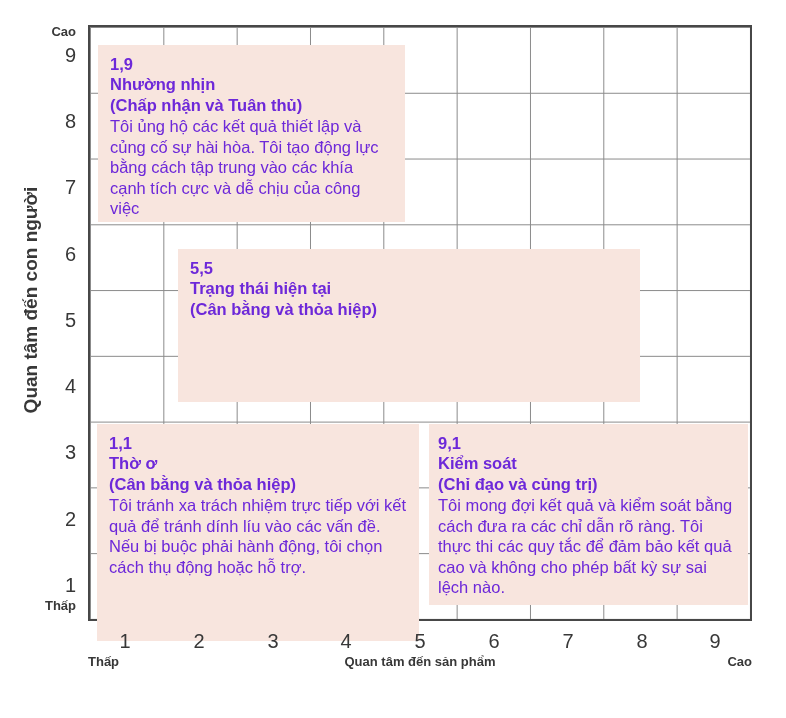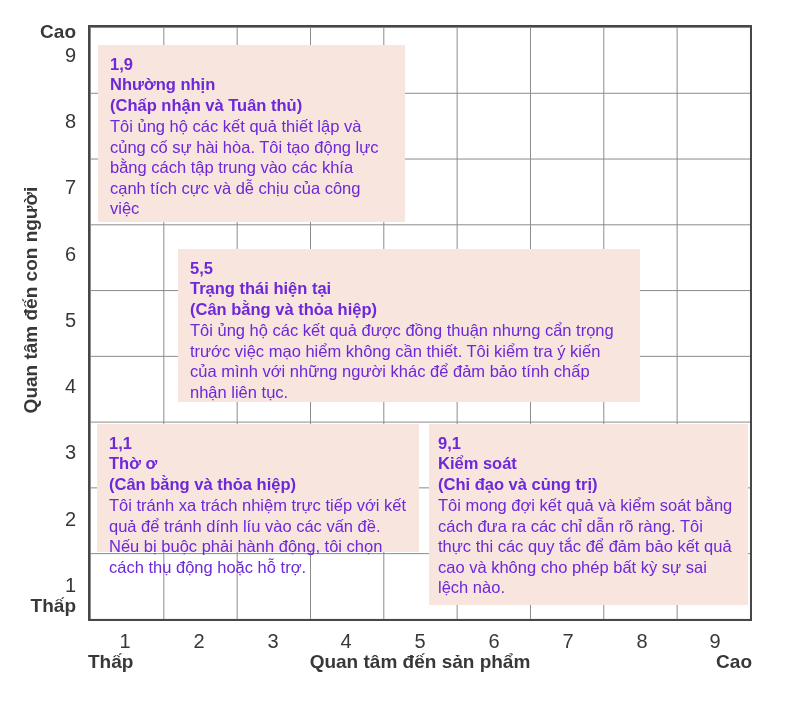--- a/index.html
+++ b/index.html
@@ -17,27 +17,27 @@
   }
   .box{
     position:absolute;background:#f8e5de;box-sizing:border-box;
     padding:9px 12px 8px 12px;font-size:16.5px;line-height:1.24;color:#6d28d9;
   }
   .coord,.qtitle,.qsub{font-weight:bold;}
   .qbody{margin-top:1px;}
   .q19{left:8px;top:18px;width:307px;height:177px;}
   .q99{left:339px;top:16px;width:317px;height:179px;}
   .q55{left:88px;top:222px;width:462px;height:153px;}
-  .q11{left:7px;top:397px;width:322px;height:128px;}
+  .q11{left:7px;top:397px;width:322px;height:217px;}
   .q91{left:339px;top:397px;width:319px;height:181px;padding-left:9px;}
 
   .ylab{position:absolute;left:16px;width:60px;text-align:right;font-size:20px;line-height:22px;}
   .y9{top:44px;}.y8{top:110px;}.y7{top:176px;}.y6{top:243px;}.y5{top:309px;}
   .y4{top:375px;}.y3{top:441px;}.y2{top:508px;}.y1{top:574px;}
-  .bold-axis{font-weight:bold;font-size:19px;line-height:20px;}
+  .bold-axis{font-weight:bold;font-size:13px;line-height:20px;}
   .y-high{position:absolute;left:16px;width:60px;text-align:right;top:22px;}
   .y-low{position:absolute;left:16px;width:60px;text-align:right;top:596px;}
   .ytitle{
     position:absolute;left:-88px;top:288px;width:240px;height:24px;
     transform:rotate(-90deg);text-align:center;font-weight:bold;font-size:19px;
   }
   .xlab{position:absolute;top:630px;width:40px;text-align:center;font-size:20px;line-height:22px;}
   .x1{left:105px;}.x2{left:179px;}.x3{left:253px;}.x4{left:326px;}.x5{left:400px;}
   .x6{left:474px;}.x7{left:548px;}.x8{left:622px;}.x9{left:695px;}
   .x-low{position:absolute;left:88px;top:652px;}
@@ -69,21 +69,20 @@
       <div class="qtitle">Nhường nhịn</div>
       <div class="qsub">(Chấp nhận và Tuân thủ)</div>
       <div class="qbody">Tôi ủng hộ các kết quả thiết lập và củng cố sự hài hòa. Tôi tạo động lực bằng cách tập trung vào các khía cạnh tích cực và dễ chịu của công việc</div>
     </div>
 
 
     <div class="box q55">
       <div class="coord">5,5</div>
       <div class="qtitle">Trạng thái hiện tại</div>
       <div class="qsub">(Cân bằng và thỏa hiệp)</div>
-      <div class="qbody">Tôi ủng hộ các kết quả được đồng thuận nhưng cẩn trọng trước việc mạo hiểm không cần thiết. Tôi kiểm tra ý kiến của mình với những người khác để đảm bảo tính chấp nhận liên tục.</div>
     </div>
 
     <div class="box q11">
       <div class="coord">1,1</div>
       <div class="qtitle">Thờ ơ</div>
       <div class="qsub">(Cân bằng và thỏa hiệp)</div>
       <div class="qbody">Tôi tránh xa trách nhiệm trực tiếp với kết quả để tránh dính líu vào các vấn đề. Nếu bị buộc phải hành động, tôi chọn cách thụ động hoặc hỗ trợ.</div>
     </div>
 
     <div class="box q91">

